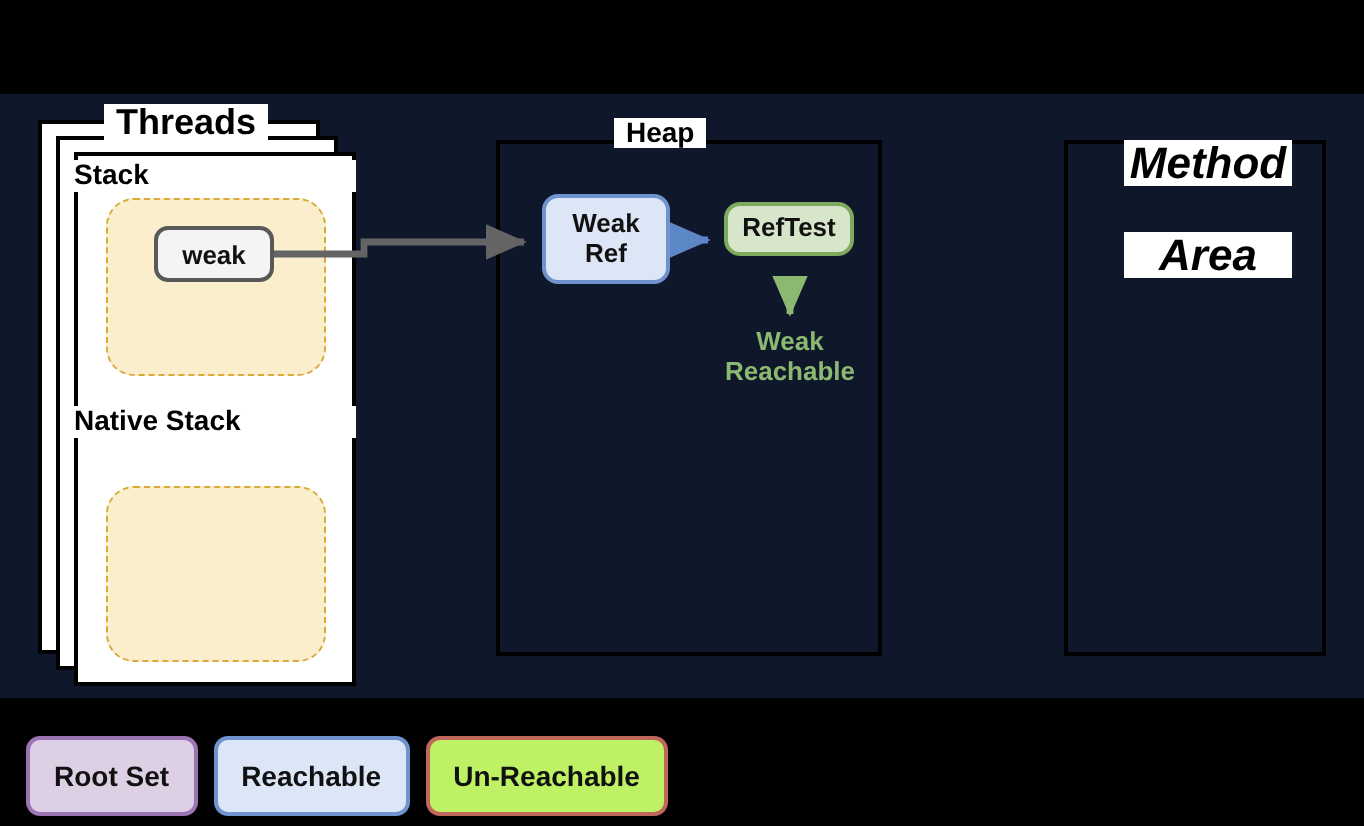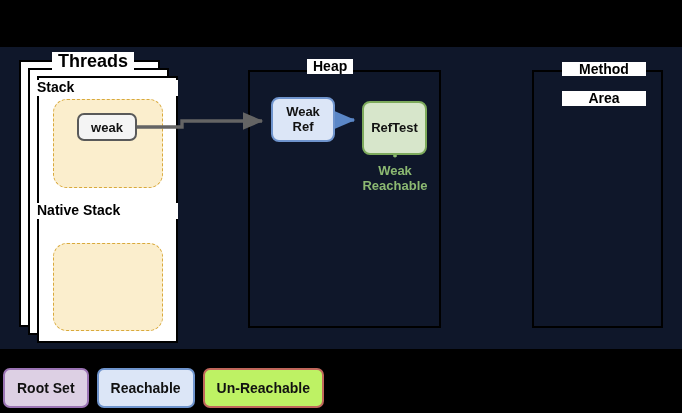--- a/index.html
+++ b/index.html
@@ -125,40 +125,41 @@
     white-space: pre-line;
   }
   #weakref-node {
     left: 271px; top: 50px;
     width: 64px; height: 45px;
     background: #dce6f7;
     border: 2.5px solid #6f94cd;
   }
   #reftest-node {
     left: 362px; top: 54px;
-    width: 65px; height: 54px;
+    width: 65px; height: 27px;
     background: #d7e6cb;
     border: 2.5px solid #7daa5c;
   }
 
   
   #method-box {
     position: absolute;
     left: 532px; top: 23px;
     width: 131px; height: 258px;
     border: 2px solid #000000;
     background: transparent;
     box-sizing: border-box;
   }
   #method-title {
     left: 556px; top: 0px;
     width: 84px;
-    font-size: 14px;
+    font-size: 22px;
     z-index: 6;
     background: transparent;
+    font-style: italic;
   }
   #method-title .mt-line1 { background:#ffffff; display:block; }
   #method-title .mt-line2 { background:#ffffff; display:block; }
 
   
   svg.overlay {
     position: absolute;
     left: 0; top: 0;
     width: 682px; height: 302px;
     overflow: visible;
@@ -182,21 +183,21 @@
 
   
   #legend {
     position: absolute;
     left: 0;
     top: 366px;
     height: 44px;
     display: flex;
     align-items: center;
     gap: 8px;
-    padding-left: 3px;
+    padding-left: 13px;
   }
   .legend-chip {
     height: 40px;
     display: flex;
     align-items: center;
     justify-content: center;
     padding: 0 12px;
     border-radius: 7px;
     font-size: 14px;
     font-weight: bold;

